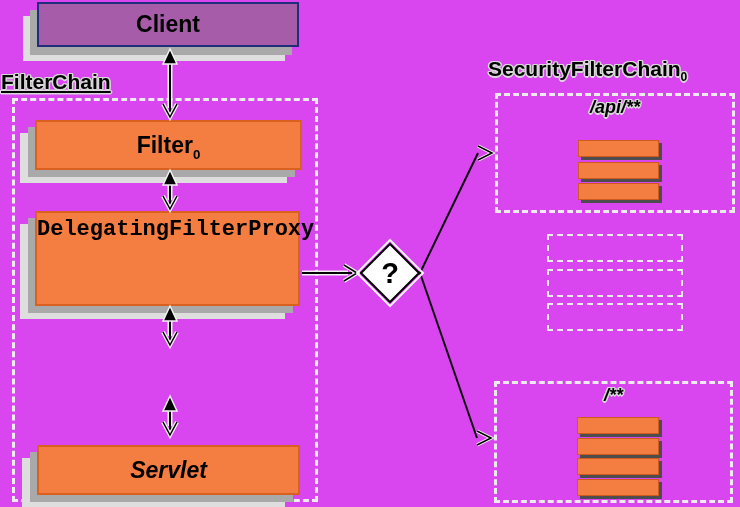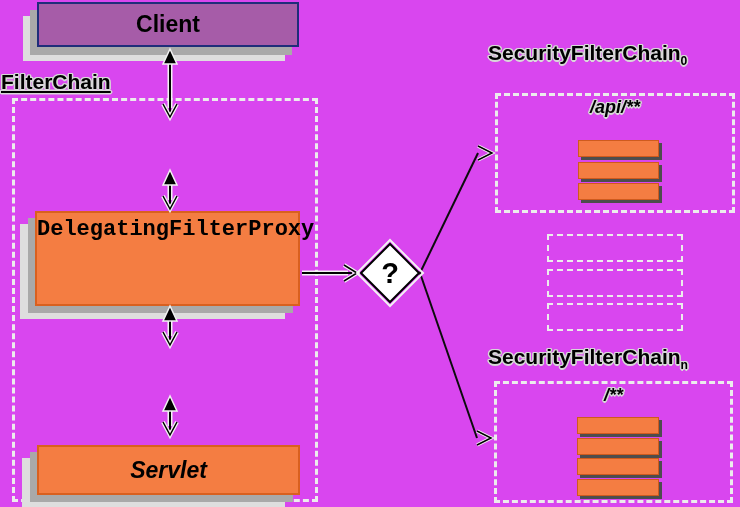--- a/index.html
+++ b/index.html
@@ -79,54 +79,56 @@
       <span>Client</span>
     </div>
   </div>
 
   <div class="abs halo sfc-label" style="left:1px;top:70px;font-size:21px;text-decoration:underline;">
     <span>FilterChain</span>
   </div>
 
   <div class="abs chain-container" style="left:12px;top:98px;width:306px;height:404px;"></div>
 
+  <div class="abs orange-box" style="left:35px;top:120px;width:267px;height:50px;">
+    <div class="box-title">
+      <span>Filter</span><sub>0</sub>
+    </div>
+  </div>
 
   <div class="abs orange-box" style="left:35px;top:211px;width:265px;height:95px;align-items:flex-start;font-size:22px;">
     <div class="box-title" style="margin-top:4px;font-family:Liberation Mono, monospace;">
       <span>DelegatingFilterProxy</span>
     </div>
   </div>
 
 
   <div class="abs orange-box" style="left:37px;top:445px;width:263px;height:50px;font-style:italic;">
     <div class="box-title">
       <span>Servlet</span>
     </div>
   </div>
 
-  <div class="abs halo sfc-label" style="left:488px;top:41px;">
+  <div class="abs halo sfc-label" style="left:488px;top:57px;">
     <span>SecurityFilterChain</span><sub>0</sub>
   </div>
 
   <div class="abs sfc-box" style="left:495px;top:93px;width:240px;height:120px;">
     <div class="pattern-label halo">
       <span>/api/**</span>
     </div>
     <div class="filter-bar" style="top:44px;"></div>
     <div class="filter-bar" style="top:66px;"></div>
     <div class="filter-bar" style="top:87px;"></div>
   </div>
 
   <div class="ellipsis-box" style="top:234px;"></div>
   <div class="ellipsis-box" style="top:269px;"></div>
   <div class="ellipsis-box" style="top:303px;"></div>
 
-  <div class="abs halo sfc-label" style="left:488px;top:345px;">
-    <span>SecurityFilterChain</span><sub>n</sub>
-  </div>
 
   <div class="abs sfc-box" style="left:494px;top:381px;width:239px;height:122px;">
     <div class="pattern-label halo">
       <span>/**</span>
     </div>
     <div class="filter-bar" style="top:33px;width:80px;"></div>
     <div class="filter-bar" style="top:54px;width:80px;"></div>
     <div class="filter-bar" style="top:74px;width:80px;"></div>
     <div class="filter-bar" style="top:95px;width:80px;"></div>
   </div>

